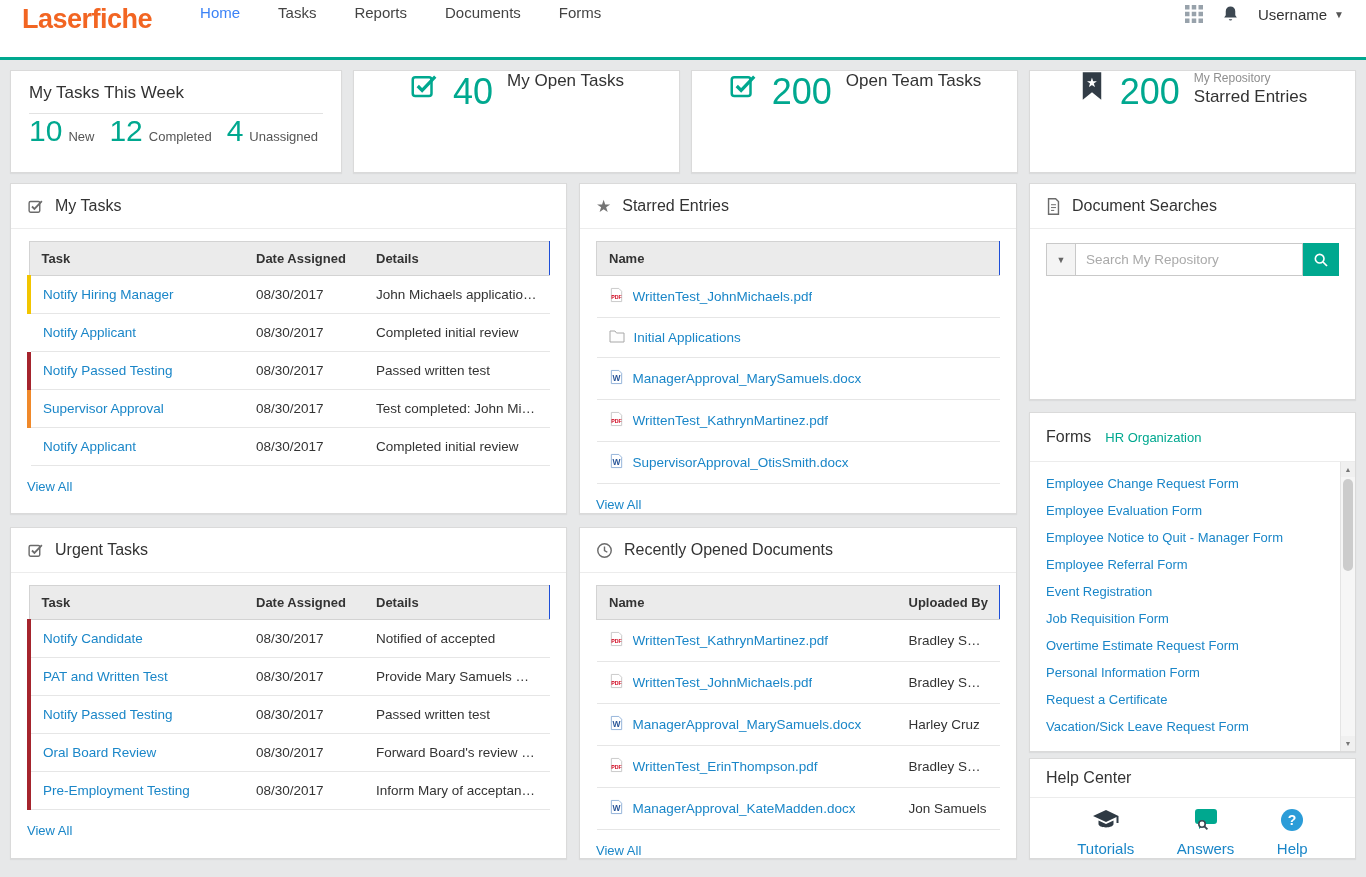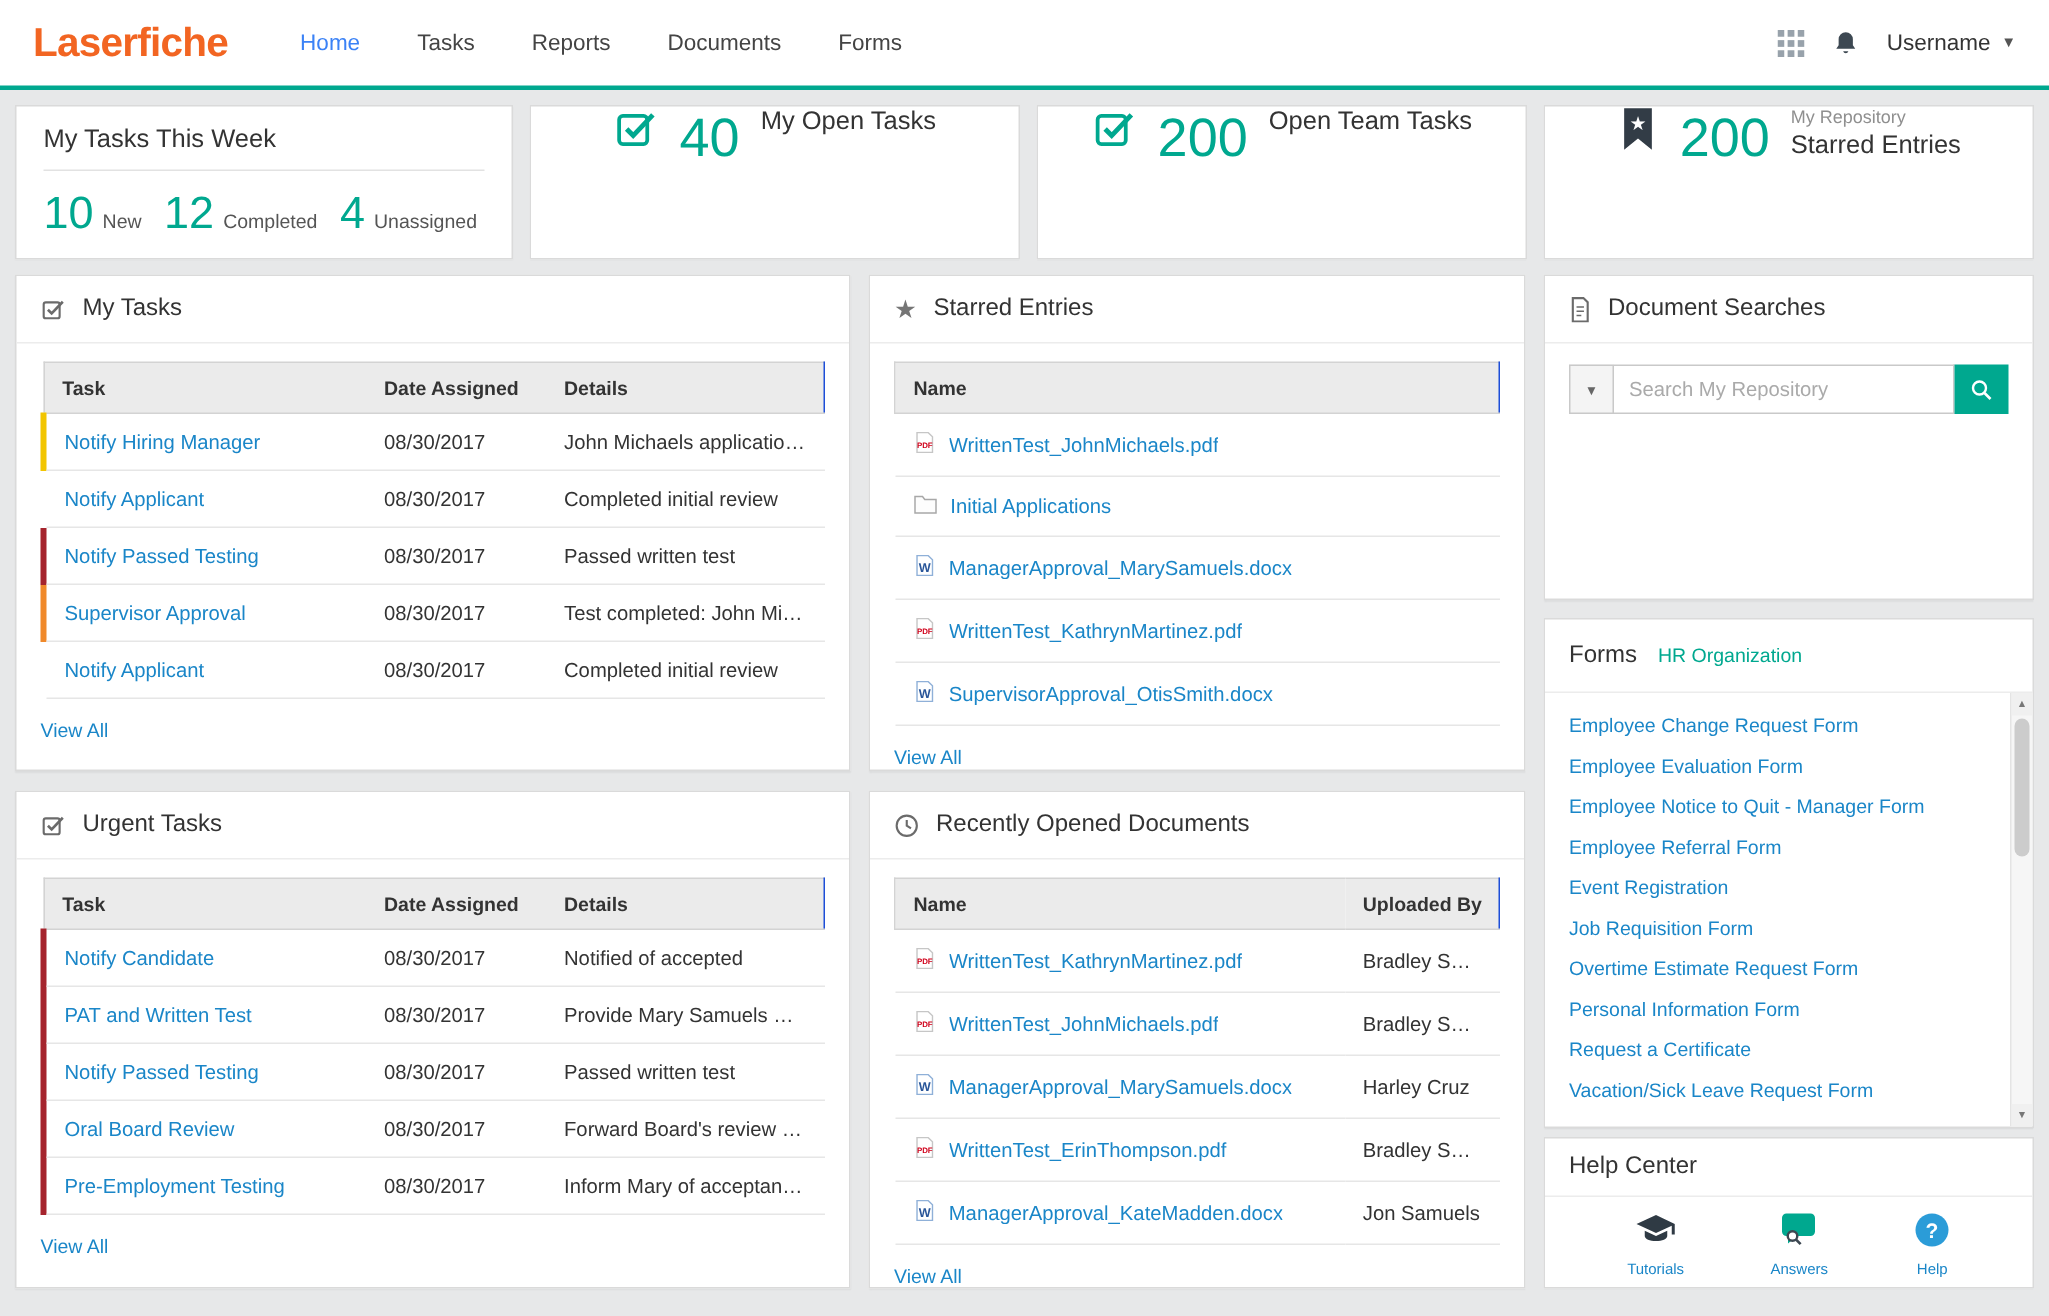--- a/index.html
+++ b/index.html
@@ -1,36 +1,36 @@
 <!DOCTYPE html>
 <html><head>
 <meta charset="utf-8">
 <style>
 *{box-sizing:border-box;margin:0;padding:0}
 html,body{width:1366px;height:877px}
 body{background:#e7e8e9;font-family:"Liberation Sans",sans-serif;color:#333;overflow:hidden}
 a{text-decoration:none;color:#1a86c8;cursor:pointer;font-size:13.5px}
 
 
-header{height:60px;background:#fff;border-bottom:3px solid #00a88f;display:flex;align-items:center;padding:16px 22px}
+header{height:60px;background:#fff;border-bottom:3px solid #00a88f;display:flex;align-items:flex-start;padding:4px 22px}
 .logo{font-size:27px;font-weight:bold;color:#f26522;letter-spacing:-.5px;cursor:pointer}
 nav{display:flex;gap:38px;margin-left:48px;font-size:15px}
 nav a{color:#444;font-size:15px}
 nav a.active{color:#3b82f6}
 .header-right{margin-left:auto;display:flex;align-items:center;gap:18px}
 .user-menu{display:flex;align-items:center;gap:7px;font-size:15px;color:#333;cursor:pointer}
 .caret{font-size:10px;color:#555}
 .icon-btn{display:flex;align-items:center;cursor:pointer}
 
 
 .content{padding:10px}
 .cards{display:flex;gap:11px;margin-bottom:10px}
 .card{background:#fff;border:1px solid #dadada;box-shadow:0 1px 1px rgba(0,0,0,.05);height:103px}
 .card-week{width:332px;padding:12px 18px}
-.card-week h2{font-size:17px;font-weight:normal;color:#333;padding-bottom:10px;border-bottom:1px solid #e2e2e2;margin-bottom:12px}
+.card-week h2{font-size:17px;font-weight:normal;color:#333;padding-bottom:10px;border-bottom:1px solid #e2e2e2;}
 .week-stats{display:flex;align-items:baseline}
 .stat-value{font-size:30px;color:#00a88f}
 .stat-label{font-size:13px;color:#555;margin:4px 15px 0 6px}
 .card-metric{flex:1;display:flex;align-items:flex-start;justify-content:center;gap:14px;cursor:pointer}
 .metric-value{font-size:36px;color:#00a88f}
 .metric-label{font-size:17px;color:#333}
 .starred-text{display:flex;flex-direction:column;line-height:1.25}
 .starred-sub{font-size:12px;color:#8f8f8f}
 
 .grid3{display:grid;grid-template-columns:557px 438px 327px;gap:12px;align-items:start}
@@ -70,21 +70,21 @@
 .forms-body{position:relative;padding:8px 16px;height:289px;overflow:hidden}
 .forms-body a{display:block;line-height:27px;font-size:13px;white-space:nowrap}
 .sb{position:absolute;top:0;right:0;bottom:0;width:15px;background:#f6f6f6;border-left:1px solid #e4e4e4}
 .sb-btn{height:15px;display:flex;align-items:center;justify-content:center;font-size:7px;color:#777;background:#f0f0f0;cursor:pointer}
 .sb-btn.down{position:absolute;bottom:0;left:0;right:0}
 .sb-thumb{position:absolute;top:17px;left:2px;width:10px;height:92px;background:#cccccc;border-radius:6px;cursor:grab}
 
 
 .help-body{display:flex;justify-content:space-around;align-items:center;padding:10px 26px 12px}
 .help-item{display:flex;flex-direction:column;align-items:center;gap:4px;cursor:pointer}
-.help-item a{font-size:10px}
+.help-item a{font-size:15px}
 
 
 .p-icon{display:flex;align-items:center;color:#6b6b6b}
 .star-glyph{font-size:17px;color:#757575;line-height:1}
 </style>
 </head>
 <body>
 
 <header>
   <div class="logo">Laserfiche</div>

